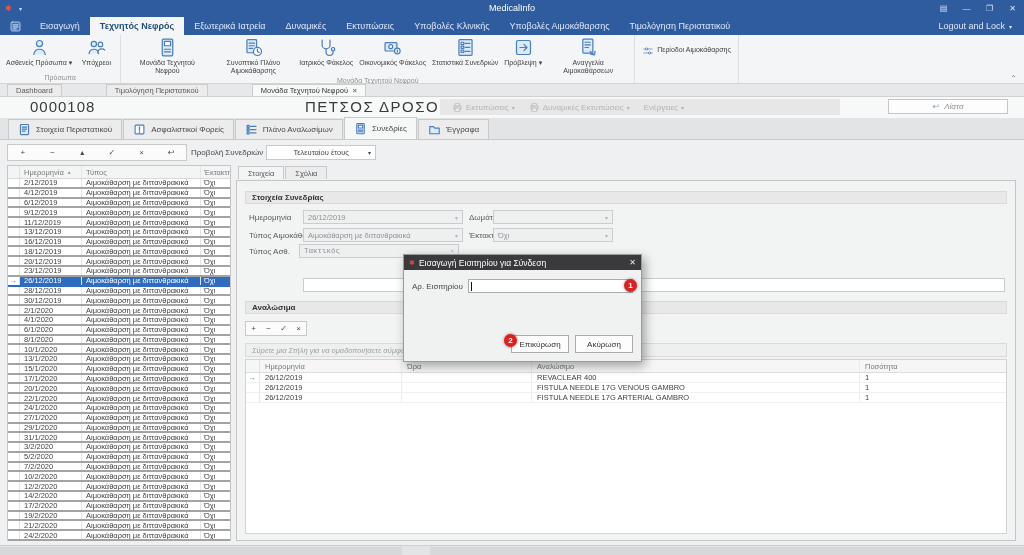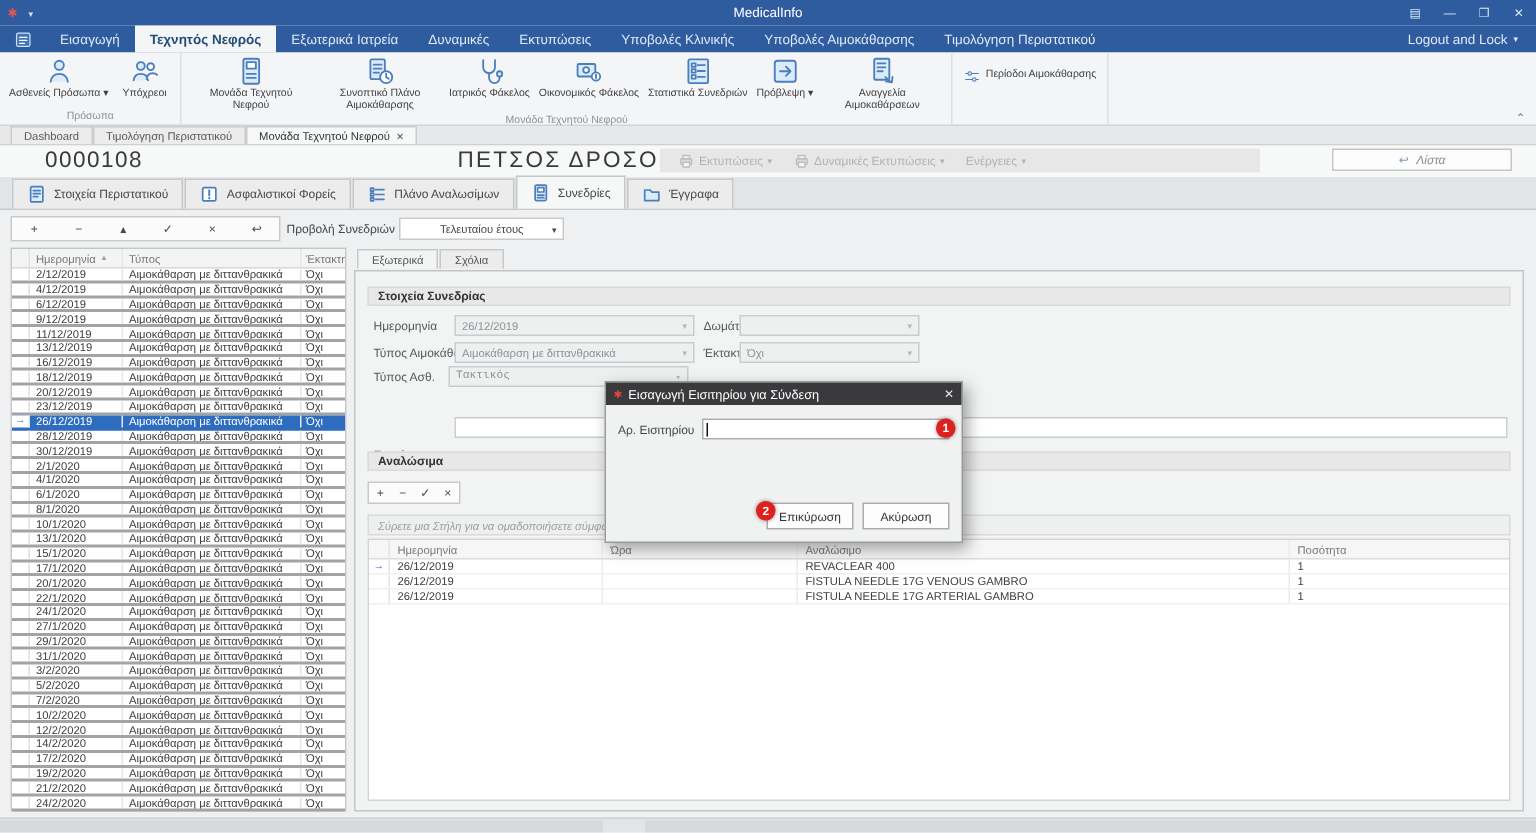--- a/index.html
+++ b/index.html
@@ -29,21 +29,21 @@
   .rgroup{display:flex;flex-direction:column;border-right:1px solid #dddfe1;padding:1px 3px 0;}
   .rbtns{flex:1;display:flex;align-items:flex-start;}
   .rbtn{max-width:86px;min-width:42px;padding:1px 3px 0;display:flex;flex-direction:column;align-items:center;text-align:center;font-size:7px;line-height:1.15;color:#3f3f41;}
   .rbtn .icn{width:21px;height:21px;margin-bottom:1px;}
   .rbtn.small{flex-direction:row;align-items:center;gap:3px;margin-top:7px;height:15px;padding:0 4px;min-width:0;max-width:none;white-space:nowrap;}
   .rbtn.small .icn{width:12px;height:12px;margin:0;}
   .rglabel{height:11px;line-height:11px;text-align:center;font-size:7px;color:#8e9094;}
   .collapse-chevron{position:absolute;right:7px;bottom:2px;font-size:8px;color:#7d8085;}
 
   
-  .doc-tabs{position:absolute;top:84px;left:0;right:0;height:13px;background:#e6e8e9;border-bottom:1px solid #d0d0d0;display:flex;padding-left:7px;font-size:7.5px;color:#5a5a5a;}
+  .doc-tabs{position:absolute;top:84px;left:0;right:0;height:13px;background:#e6e8e9;border-bottom:1px solid #d0d0d0;display:flex;padding-left:7px;font-size:7.5px;color:#5a5a5a;gap:44px;}
   .dtab{padding:0 8px;display:flex;align-items:center;gap:4px;border:1px solid #cccccc;border-bottom:none;background:#ececec;white-space:nowrap;}
   .dtab.active{background:#f7f8f8;color:#333;}
   .tab-close{font-size:6.5px;color:#555;}
 
   
   .patient-bar{position:absolute;top:97px;left:0;right:0;height:21px;background:#f7f8f8;}
   .patient-id{position:absolute;left:30px;top:1px;font-size:15px;letter-spacing:1px;color:#3a3a3a;}
   .patient-name{position:absolute;left:305px;top:1px;font-size:15px;letter-spacing:1.5px;color:#3a3a3a;}
   .hdr-strip{position:absolute;left:440px;top:2px;width:400px;height:16px;background:#e7e7e7;display:flex;align-items:center;gap:14px;padding:0 12px;font-size:8px;color:#b0b4b8;white-space:nowrap;}
   .hdr-item{display:flex;align-items:center;gap:3px;}
@@ -639,21 +639,21 @@
       <div class="srow">
         <div class="c-ind"></div>
         <div class="c-date">24/2/2020</div>
         <div class="c-type">Αιμοκάθαρση με διττανθρακικά</div>
         <div class="c-extra">Όχι</div>
       </div>
     </div>
 </div>
 
 <div class="detail-tabs" id="detailTabs">
-    <div class="dettab active">Εξωτερικά</div>
+    <div class="dettab active">Στοιχεία</div>
     <div class="dettab">Σχόλια</div>
   </div>
 <div class="detail-panel">
   <div class="grp-header" style="top:10px;">Στοιχεία Συνεδρίας</div>
 
   <span class="flabel" style="left:12px;top:32px;">Ημερομηνία</span>
   <div class="fld" style="left:66px;top:29px;width:160px;">
     <span>26/12/2019</span>
       <span class="dd-glyph">▾</span>
   </div>

